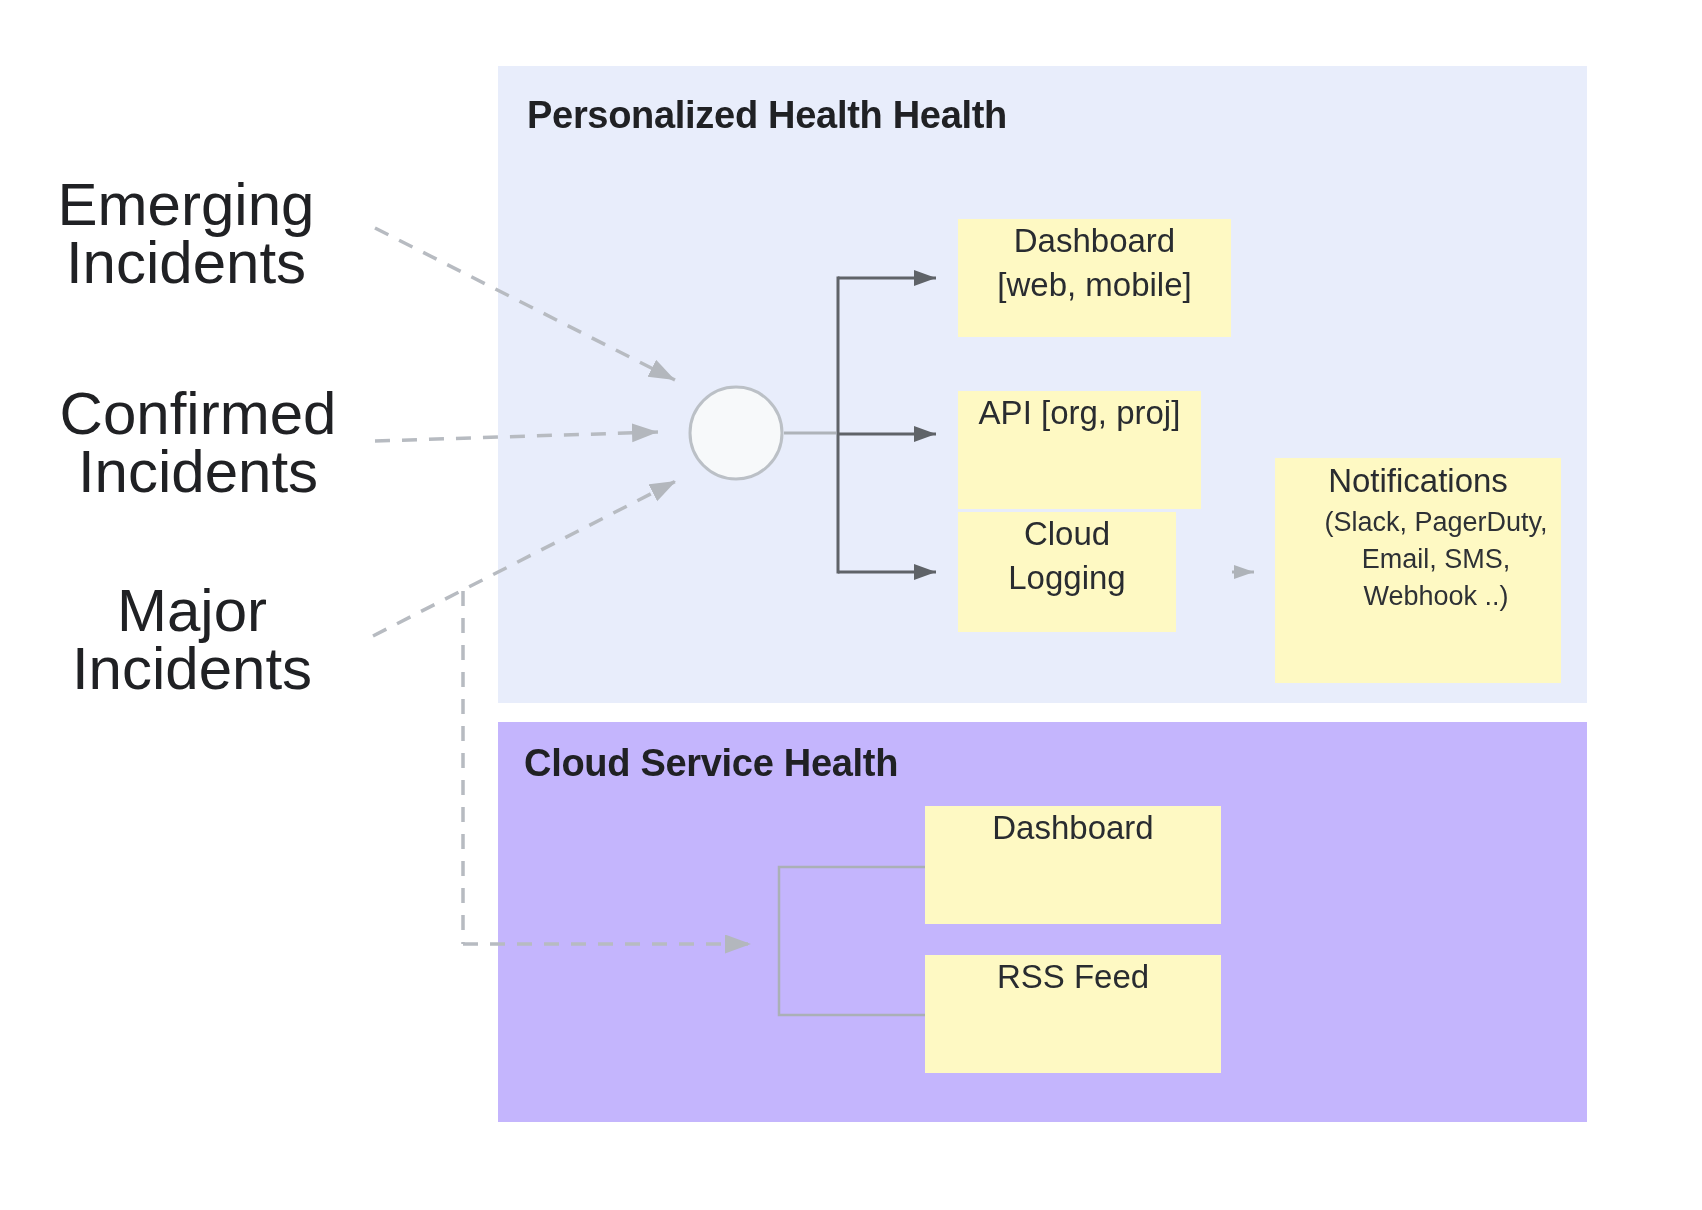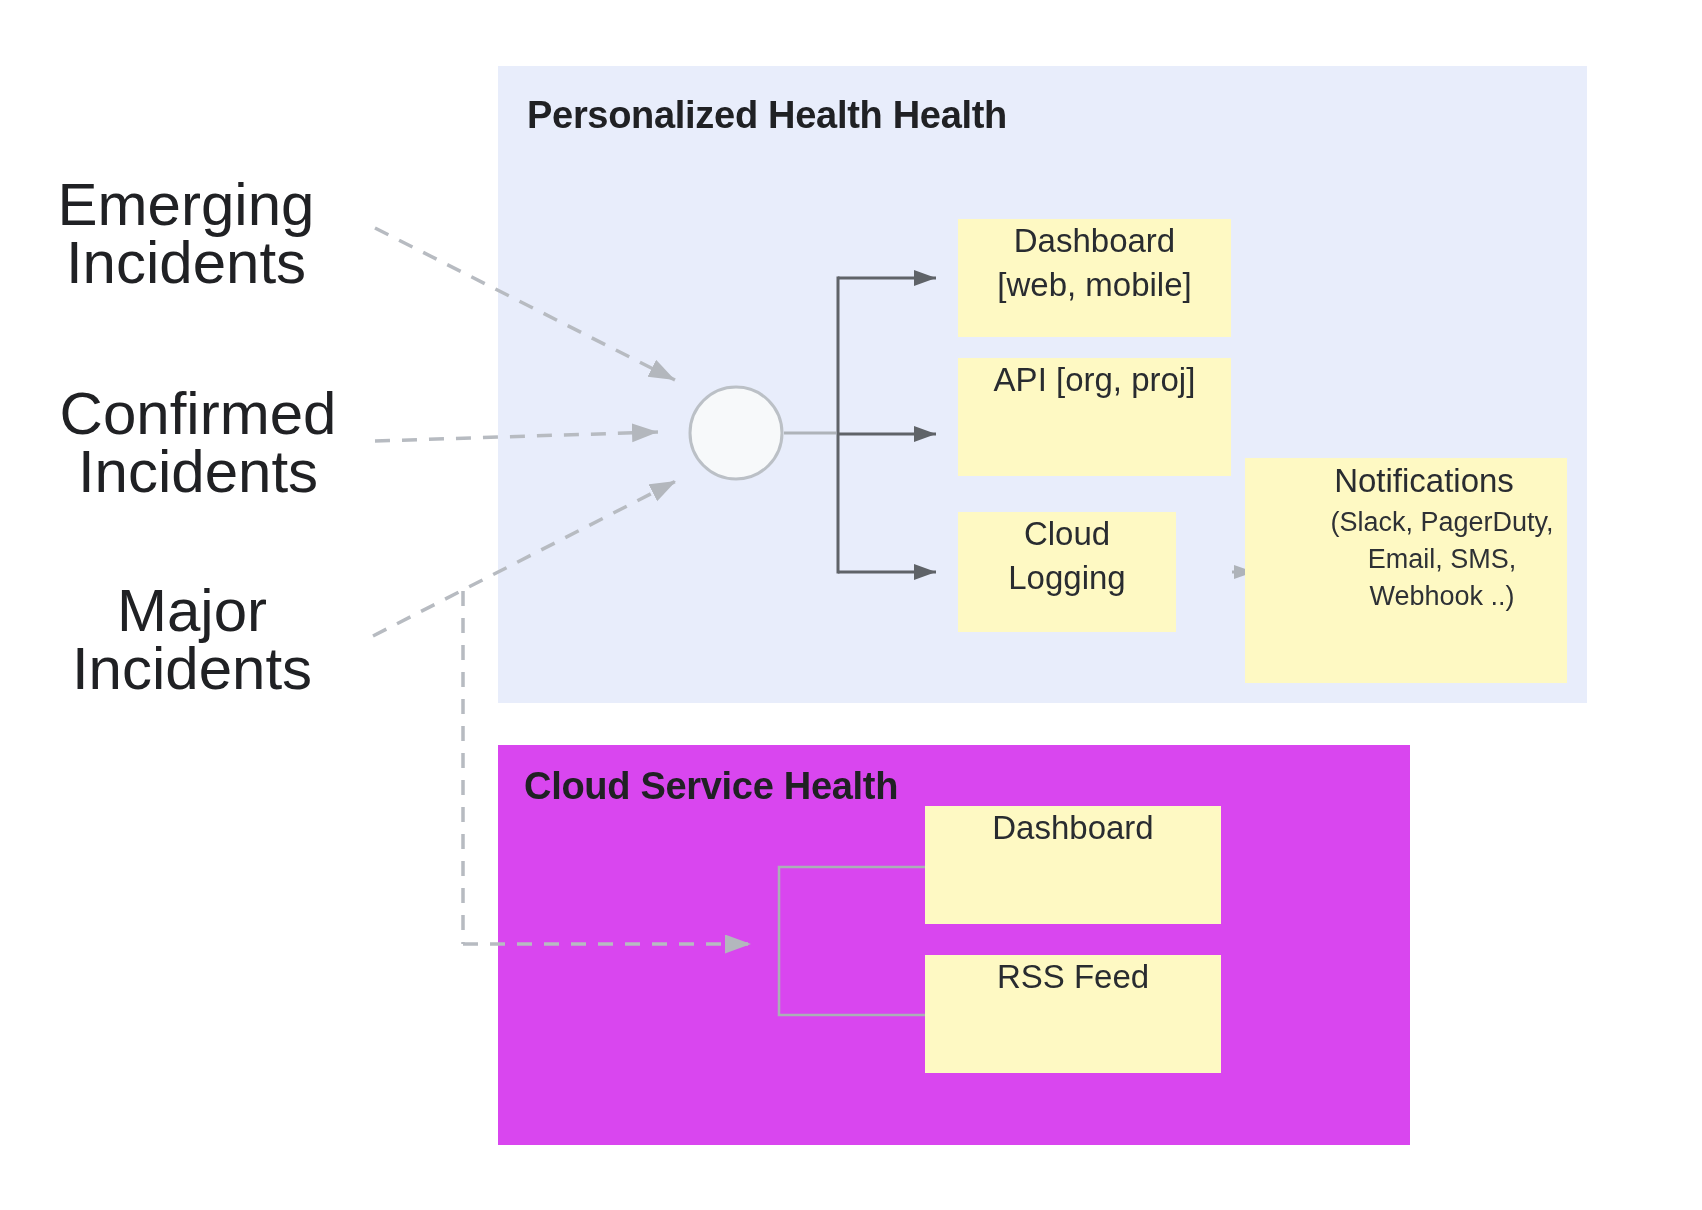--- a/index.html
+++ b/index.html
@@ -5,21 +5,21 @@
   html,body{margin:0;padding:0;background:#ffffff;}
   #canvas{
     position:relative;
     width:1702px;height:1210px;
     background:#ffffff;
     font-family:"Liberation Sans",sans-serif;
     overflow:hidden;
   }
   .panel{position:absolute;}
   .panel-blue{left:498px;top:66px;width:1089px;height:637px;background:#e8edfb;}
-  .panel-green{left:498px;top:745px;width:912px;height:400px;background:#d946ef;}
+  .panel-green{left:498px;top:722px;width:1089px;height:400px;background:#c4b5fd;}
   .panel-title{
     position:absolute;
     font-size:38px;font-weight:bold;color:#202124;
     white-space:nowrap;letter-spacing:-0.3px;
   }
   .title-blue{left:29px;top:28px;}
   .title-green{left:26px;top:20px;}
   .node{
     position:absolute;background:#fef9c3;
     display:flex;flex-direction:column;align-items:center;justify-content:flex-start;
@@ -100,28 +100,28 @@
   </div>
   <div class="src-label" style="left:42px;top:582px;width:300px;">
     <div>Major</div>
     <div>Incidents</div>
   </div>
 
   <div class="node" style="left:958px;top:219px;width:273px;height:118px;">
     <div>Dashboard</div>
     <div>[web, mobile]</div>
   </div>
-  <div class="node" style="left:958px;top:358px;width:273px;height:118px;">
+  <div class="node" style="left:958px;top:391px;width:243px;height:118px;">
     <div>API [org, proj]</div>
   </div>
   <div class="node" style="left:958px;top:512px;width:218px;height:120px;">
     <div>Cloud</div>
     <div>Logging</div>
   </div>
-  <div class="node" style="left:1245px;top:458px;width:286px;height:225px;padding-left:36px;">
+  <div class="node" style="left:1275px;top:458px;width:286px;height:225px;">
     <div class="notif-title">Notifications</div>
     <div class="notif-sub">(Slack, PagerDuty,</div>
     <div class="notif-sub">Email, SMS,</div>
     <div class="notif-sub">Webhook ..)</div>
   </div>
 
   <div class="node" style="left:925px;top:806px;width:296px;height:118px;">
     <div>Dashboard</div>
   </div>
   <div class="node" style="left:925px;top:955px;width:296px;height:118px;">

